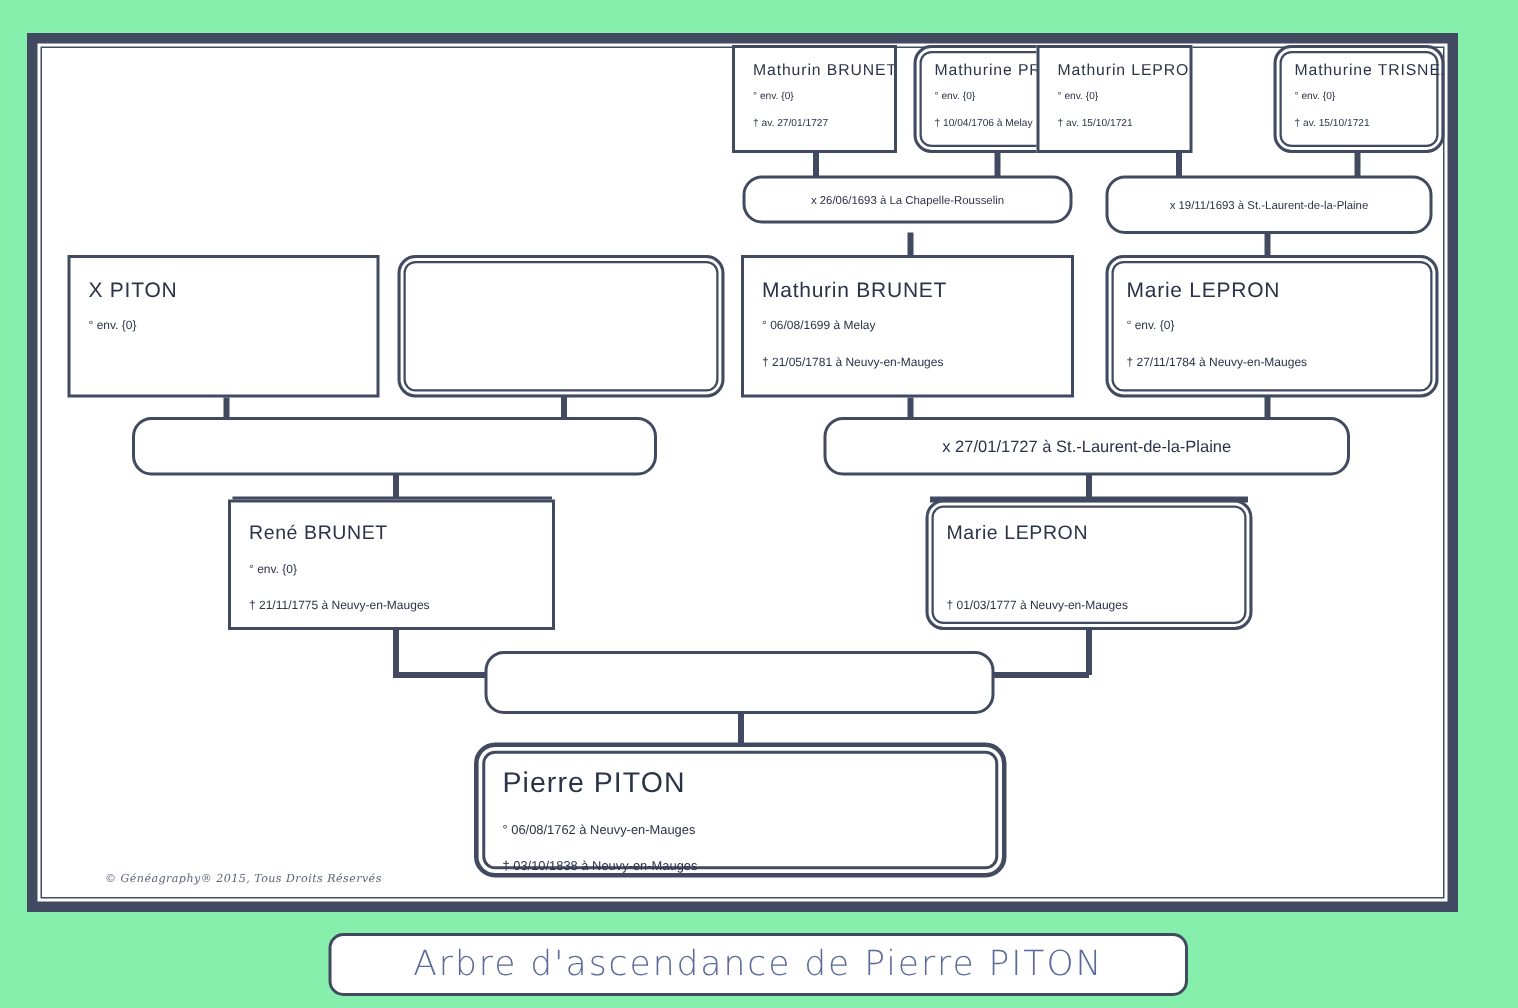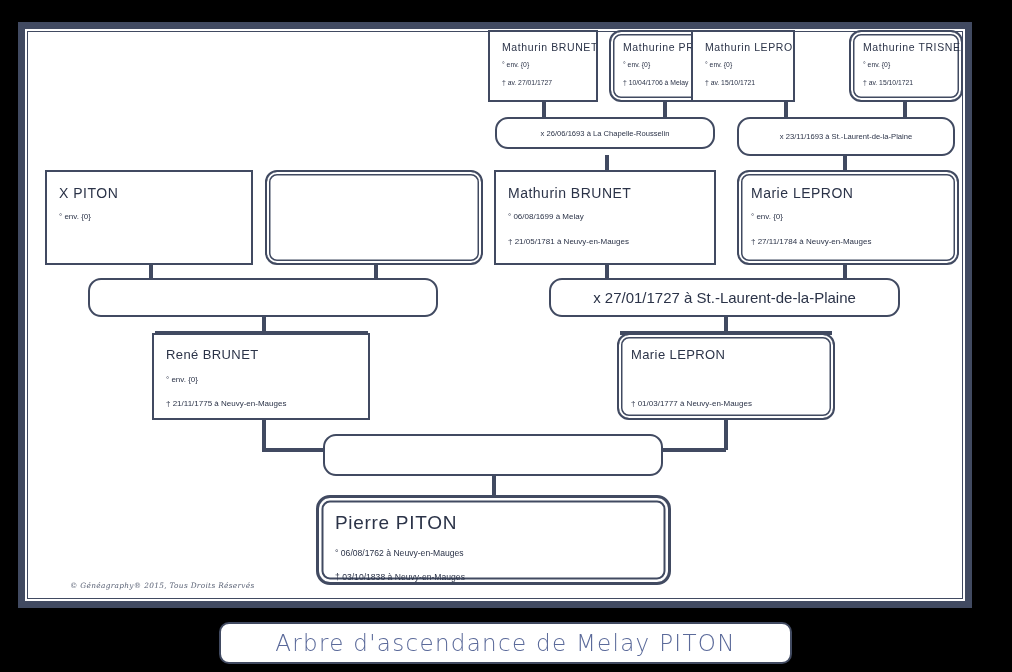--- a/index.html
+++ b/index.html
@@ -8,21 +8,21 @@
     background: #ffffff;
   }
   body {
     font-family: "Liberation Sans", sans-serif;
     color: #3e465c;
   }
   #canvas {
     position: relative;
     width: 1012px;
     height: 672px;
-    background: #000000;
+    background: #86efac;
     overflow: hidden;
   }
 
   
   .frame-outer {
     position: absolute;
     left: 18px;
     top: 22px;
     width: 954px;
     height: 586px;
@@ -118,21 +118,21 @@
     border-radius: 13px;
     display: flex;
     align-items: center;
     justify-content: center;
   }
   .utext {
     font-size: 7.6px;
     color: #2b3348;
     white-space: nowrap;
   }
-  .ubox.big .utext { font-size: 15px; }
+  .ubox.big .utext { font-size: 11px; }
 
   
   .copyright {
     position: absolute;
     left: 70px;
     top: 581px;
     font-family: "DejaVu Serif", serif;
     font-style: italic;
     font-size: 7.4px;
     color: #5a6275;
@@ -221,21 +221,21 @@
     <div class="pname">Mathurine  TRISNEAU</div>
     <div class="pline line1">° env. {0}</div>
     <div class="pline line2">† av. 15/10/1721</div>
   </div>
 
   <div class="ubox" style="left:495px; top:117px; width:220px; height:32px;">
     <span class="utext">x 26/06/1693 à La Chapelle-Rousselin</span>
   </div>
 
   <div class="ubox" style="left:737px; top:117px; width:218px; height:39px;">
-    <span class="utext">x 23/11/1693 à St.-Laurent-de-la-Plaine</span>
+    <span class="utext">x 19/11/1693 à St.-Laurent-de-la-Plaine</span>
   </div>
 
   <div class="pbox male tier-p" style="left:45px; top:170px; width:208px; height:95px;">
     <div class="pname">X  PITON</div>
     <div class="pline line1">° env. {0}</div>
     <div class="pline line2"></div>
   </div>
 
   <div class="pbox female tier-p" style="left:265px; top:170px; width:218px; height:95px;">
     <div class="pname"></div>
@@ -281,16 +281,16 @@
 
   <div class="pbox root tier-root" style="left:316px; top:495px; width:355px; height:90px;">
     <div class="pname">Pierre   PITON</div>
     <div class="pline line1">° 06/08/1762 à Neuvy-en-Mauges</div>
     <div class="pline line2">† 03/10/1838 à Neuvy-en-Mauges</div>
   </div>
 
   <div class="copyright">©  Généagraphy® 2015, Tous Droits Réservés</div>
 
   <div class="title-plate">
-    <span class="title-text">Arbre d'ascendance de Melay PITON</span>
+    <span class="title-text">Arbre d'ascendance de Pierre PITON</span>
   </div>
 
 </div>
 
 </body></html>

